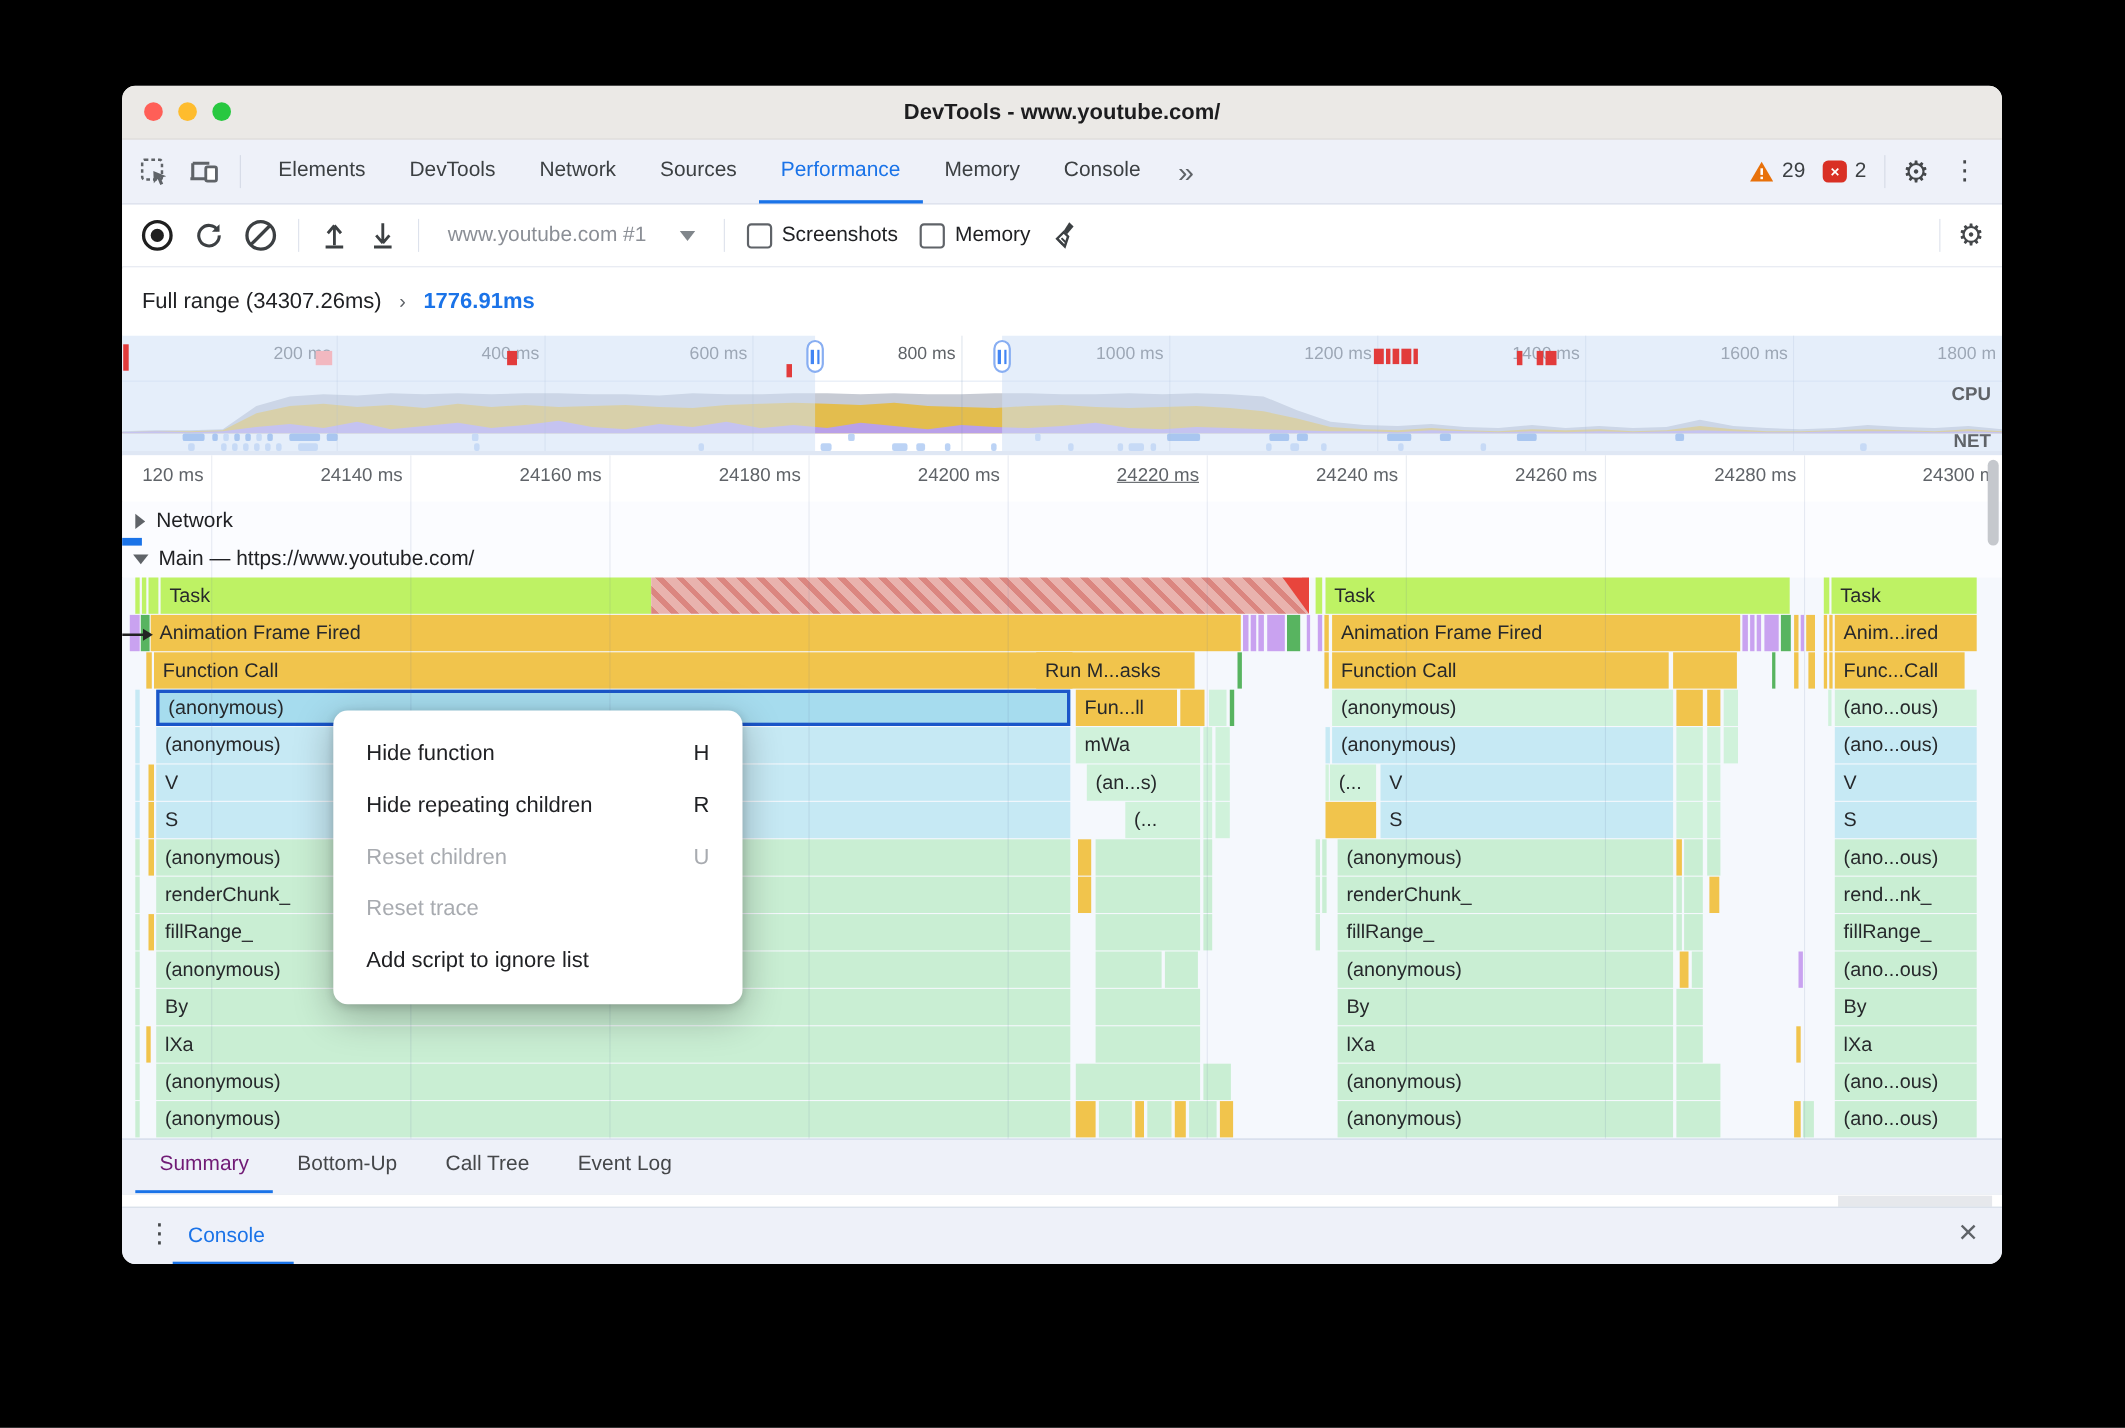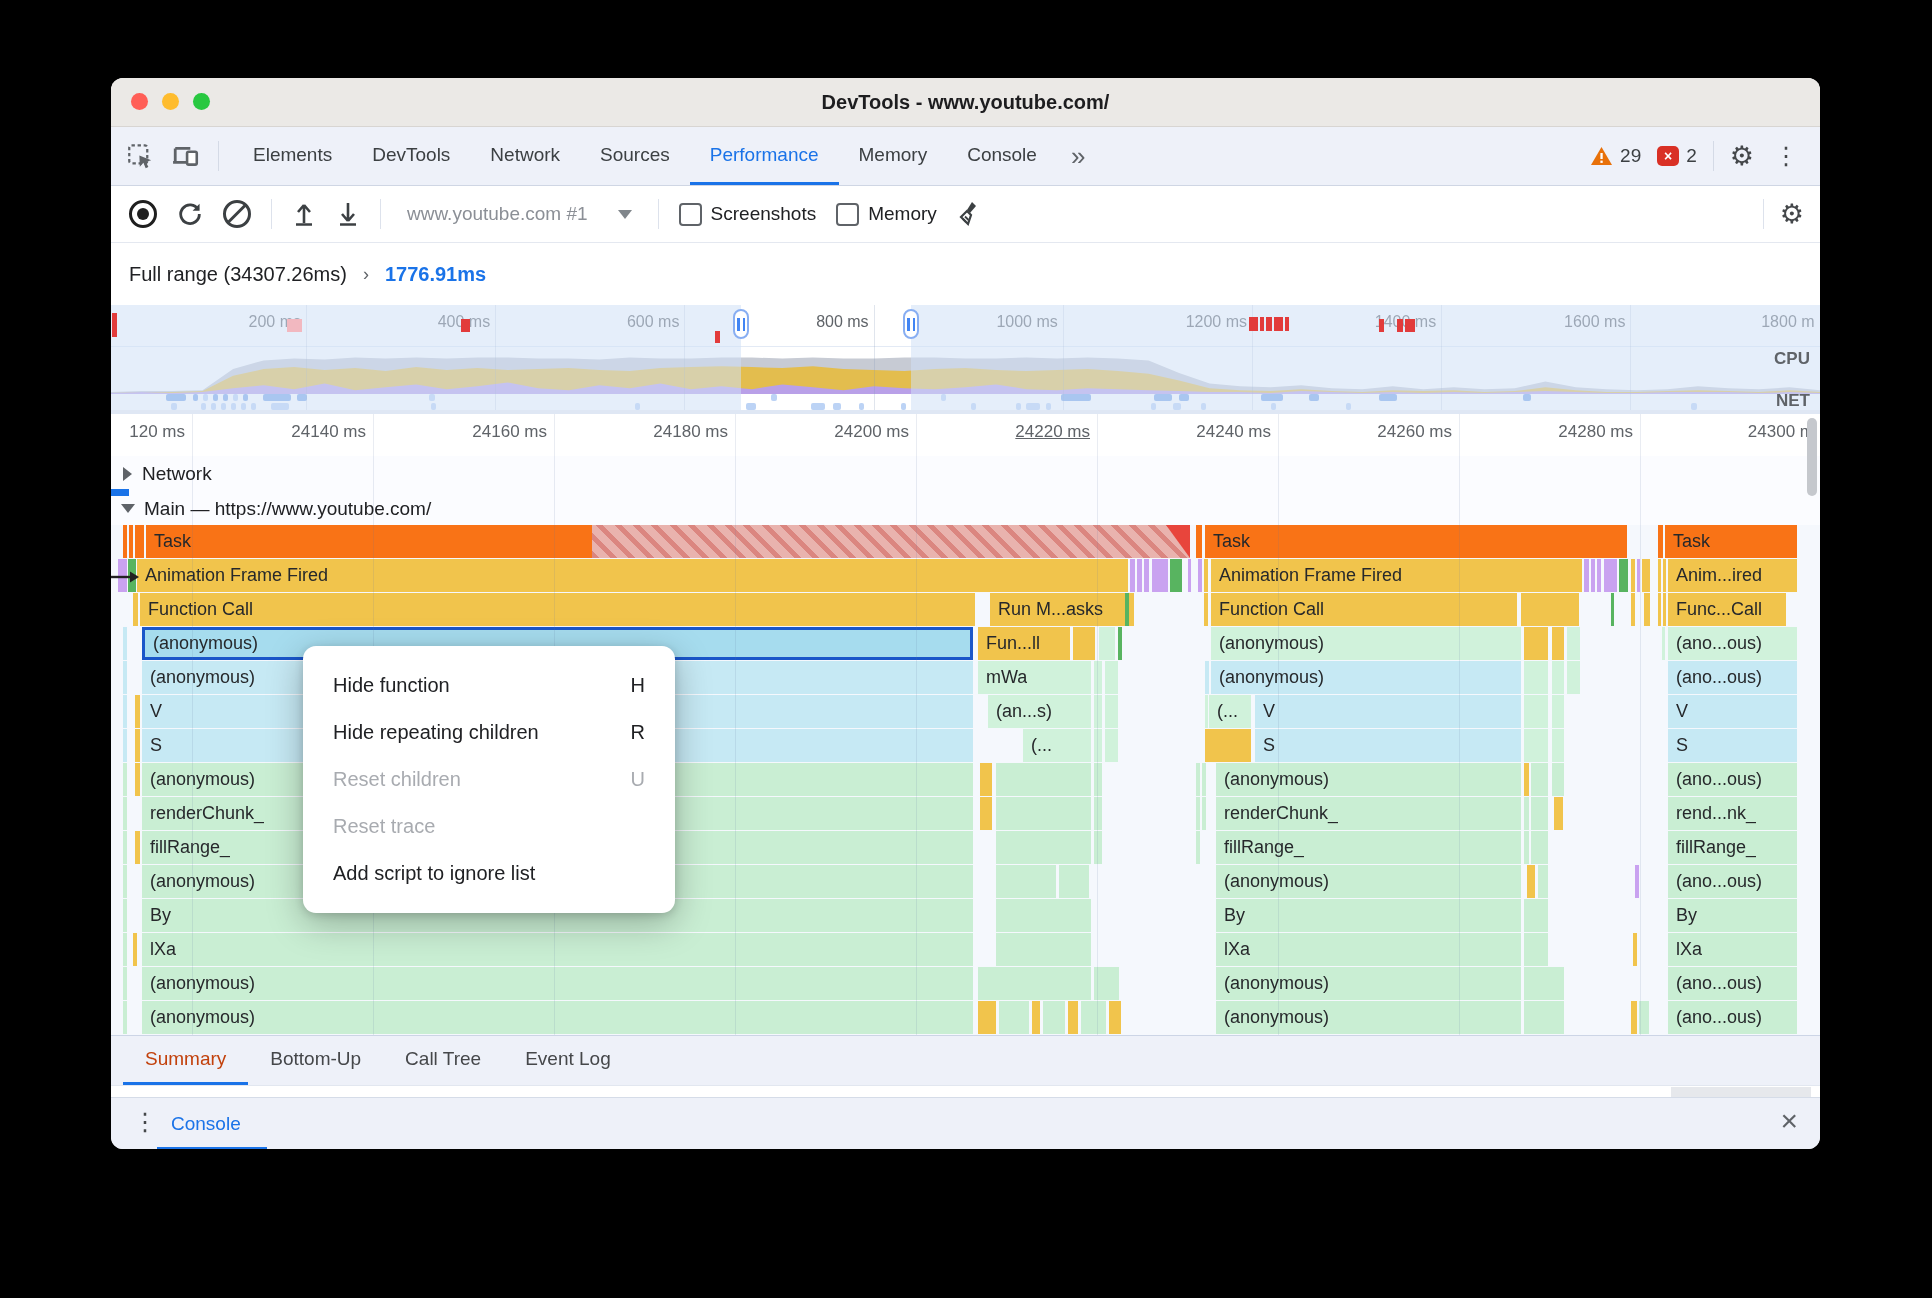--- a/index.html
+++ b/index.html
@@ -72,39 +72,39 @@
   .trackrow{position:absolute;left:0;width:100%;display:flex;align-items:center;font-size:19px;color:#202124;background:#fbfcff;}
   .row-network{top:378px;height:36px;}
   .row-main{top:414px;height:33px;}
   .tri-r{width:0;height:0;border-top:7px solid transparent;border-bottom:7px solid transparent;border-left:9px solid #5f6368;margin:0 10px 0 12px;}
   .tri-d{width:0;height:0;border-left:7px solid transparent;border-right:7px solid transparent;border-top:9px solid #5f6368;margin:0 9px 0 10px;}
   .main-accent{position:absolute;left:0;top:411px;width:18px;height:7px;background:#1a73e8;z-index:7;}
   
   .flame{position:absolute;left:0;top:447px;width:100%;height:510px;background:#f5f8fd;}
   .bar{position:absolute;height:33px;box-sizing:border-box;display:flex;align-items:center;overflow:hidden;z-index:2;}
   .bar span{font-size:18px;color:#26282b;padding-left:8px;white-space:nowrap;overflow:hidden;}
-  .c-gy{background:#f97316;} .c-ye{background:#f1c44c;} .c-cy{background:#c6e9f4;}
+  .c-gy{background:#bef264;} .c-ye{background:#f1c44c;} .c-cy{background:#c6e9f4;}
   .c-cs{background:#a6dcee;} .c-mi{background:#d0f2db;} .c-gr{background:#c9eed3;}
   .c-pu{background:#c9a2f0;} .c-g2{background:#58b460;}
   .c-st{background:repeating-linear-gradient(45deg,#db8680 0 5px,#e9b3ae 5px 13px);}
   .bar.sel{border:3px solid #1a56c9;z-index:3;}
   .cap{position:absolute;right:0;top:0;width:0;height:0;border-top:33px solid #e8453c;border-left:24px solid transparent;}
   .init-arrow{position:absolute;left:0;top:492px;z-index:4;}
   .vscroll{position:absolute;right:3px;top:340px;width:10px;height:78px;border-radius:5px;background:#c5c8cd;z-index:8;}
   
   .menu{position:absolute;left:192px;top:568px;width:372px;background:#fff;border-radius:13px;z-index:20;
         box-shadow:0 10px 36px rgba(0,0,0,.28),0 2px 8px rgba(0,0,0,.15);padding:16px 0;}
   .menu-item{display:flex;justify-content:space-between;align-items:center;padding:12px 30px;font-size:20px;color:#202124;}
   .menu-item.disabled{color:#a8abb0;}
   .menu-item .sc{margin-left:30px;}
   
   .btabs{position:absolute;left:0;top:957px;width:100%;height:50px;background:#eef1f9;border-top:1px solid #ccd5e6;
          display:flex;align-items:stretch;padding-left:12px;box-sizing:border-box;}
   .btab{display:flex;align-items:center;padding:0 22px;font-size:19px;color:#45474a;border-bottom:3px solid transparent;}
-  .btab.active{color:#c2410c;border-bottom-color:#1a73e8;}
+  .btab.active{color:#701a75;border-bottom-color:#1a73e8;}
   .hstrip{position:absolute;left:0;top:1007px;width:100%;height:12px;background:#fff;border-top:1px solid #e2e7f0;}
   .hstrip .gray{position:absolute;right:9px;top:1px;width:140px;height:11px;background:#e6e8ec;}
   
   .drawer{position:absolute;left:0;top:1019px;width:100%;height:52px;background:#eef1f9;border-top:1px solid #d5dce8;}
   .drawer .kebab{position:absolute;left:18px;top:12px;}
   .console-tab{position:absolute;left:60px;top:0;height:100%;display:flex;align-items:center;font-size:19px;color:#1a73e8;}
   .console-underline{position:absolute;left:46px;bottom:0;width:110px;height:3px;background:#1a73e8;}
   .drawer-close{position:absolute;right:22px;top:8px;font-size:30px;color:#5f6368;line-height:1;}
   .icon-svg{display:block;}
 </style>
@@ -405,21 +405,21 @@
       <div class="bar c-ye" style="left: 1531px; top: 34px; width: 8px;"></div>
       <div class="bar c-ye" style="left: 1547px; top: 34px; width: 3px;"></div>
       <div class="bar c-ye" style="left: 1552px; top: 34px; width: 3px;"></div>
       <div class="bar c-ye" style="left: 1557px; top: 34px; width: 129px;">
         <span>Anim...ired</span>
       </div>
       <div class="bar c-ye" style="left: 22px; top: 68px; width: 5px;"></div>
       <div class="bar c-ye" style="left: 29px; top: 68px; width: 835px;">
         <span>Function Call</span>
       </div>
-      <div class="bar c-ye" style="left: 879px; top: 68px; width: 144px;">
+      <div class="bar c-ye" style="left: 831px; top: 68px; width: 144px;">
         <span>Run M...asks</span>
       </div>
       <div class="bar c-g2" style="left: 1014px; top: 68px; width: 4px;"></div>
       <div class="bar c-ye" style="left: 1093px; top: 68px; width: 4px;"></div>
       <div class="bar c-ye" style="left: 1100px; top: 68px; width: 306px;">
         <span>Function Call</span>
       </div>
       <div class="bar c-ye" style="left: 1410px; top: 68px; width: 58px;"></div>
       <div class="bar c-g2" style="left: 1500px; top: 68px; width: 3px;"></div>
       <div class="bar c-ye" style="left: 1520px; top: 68px; width: 4px;"></div>

